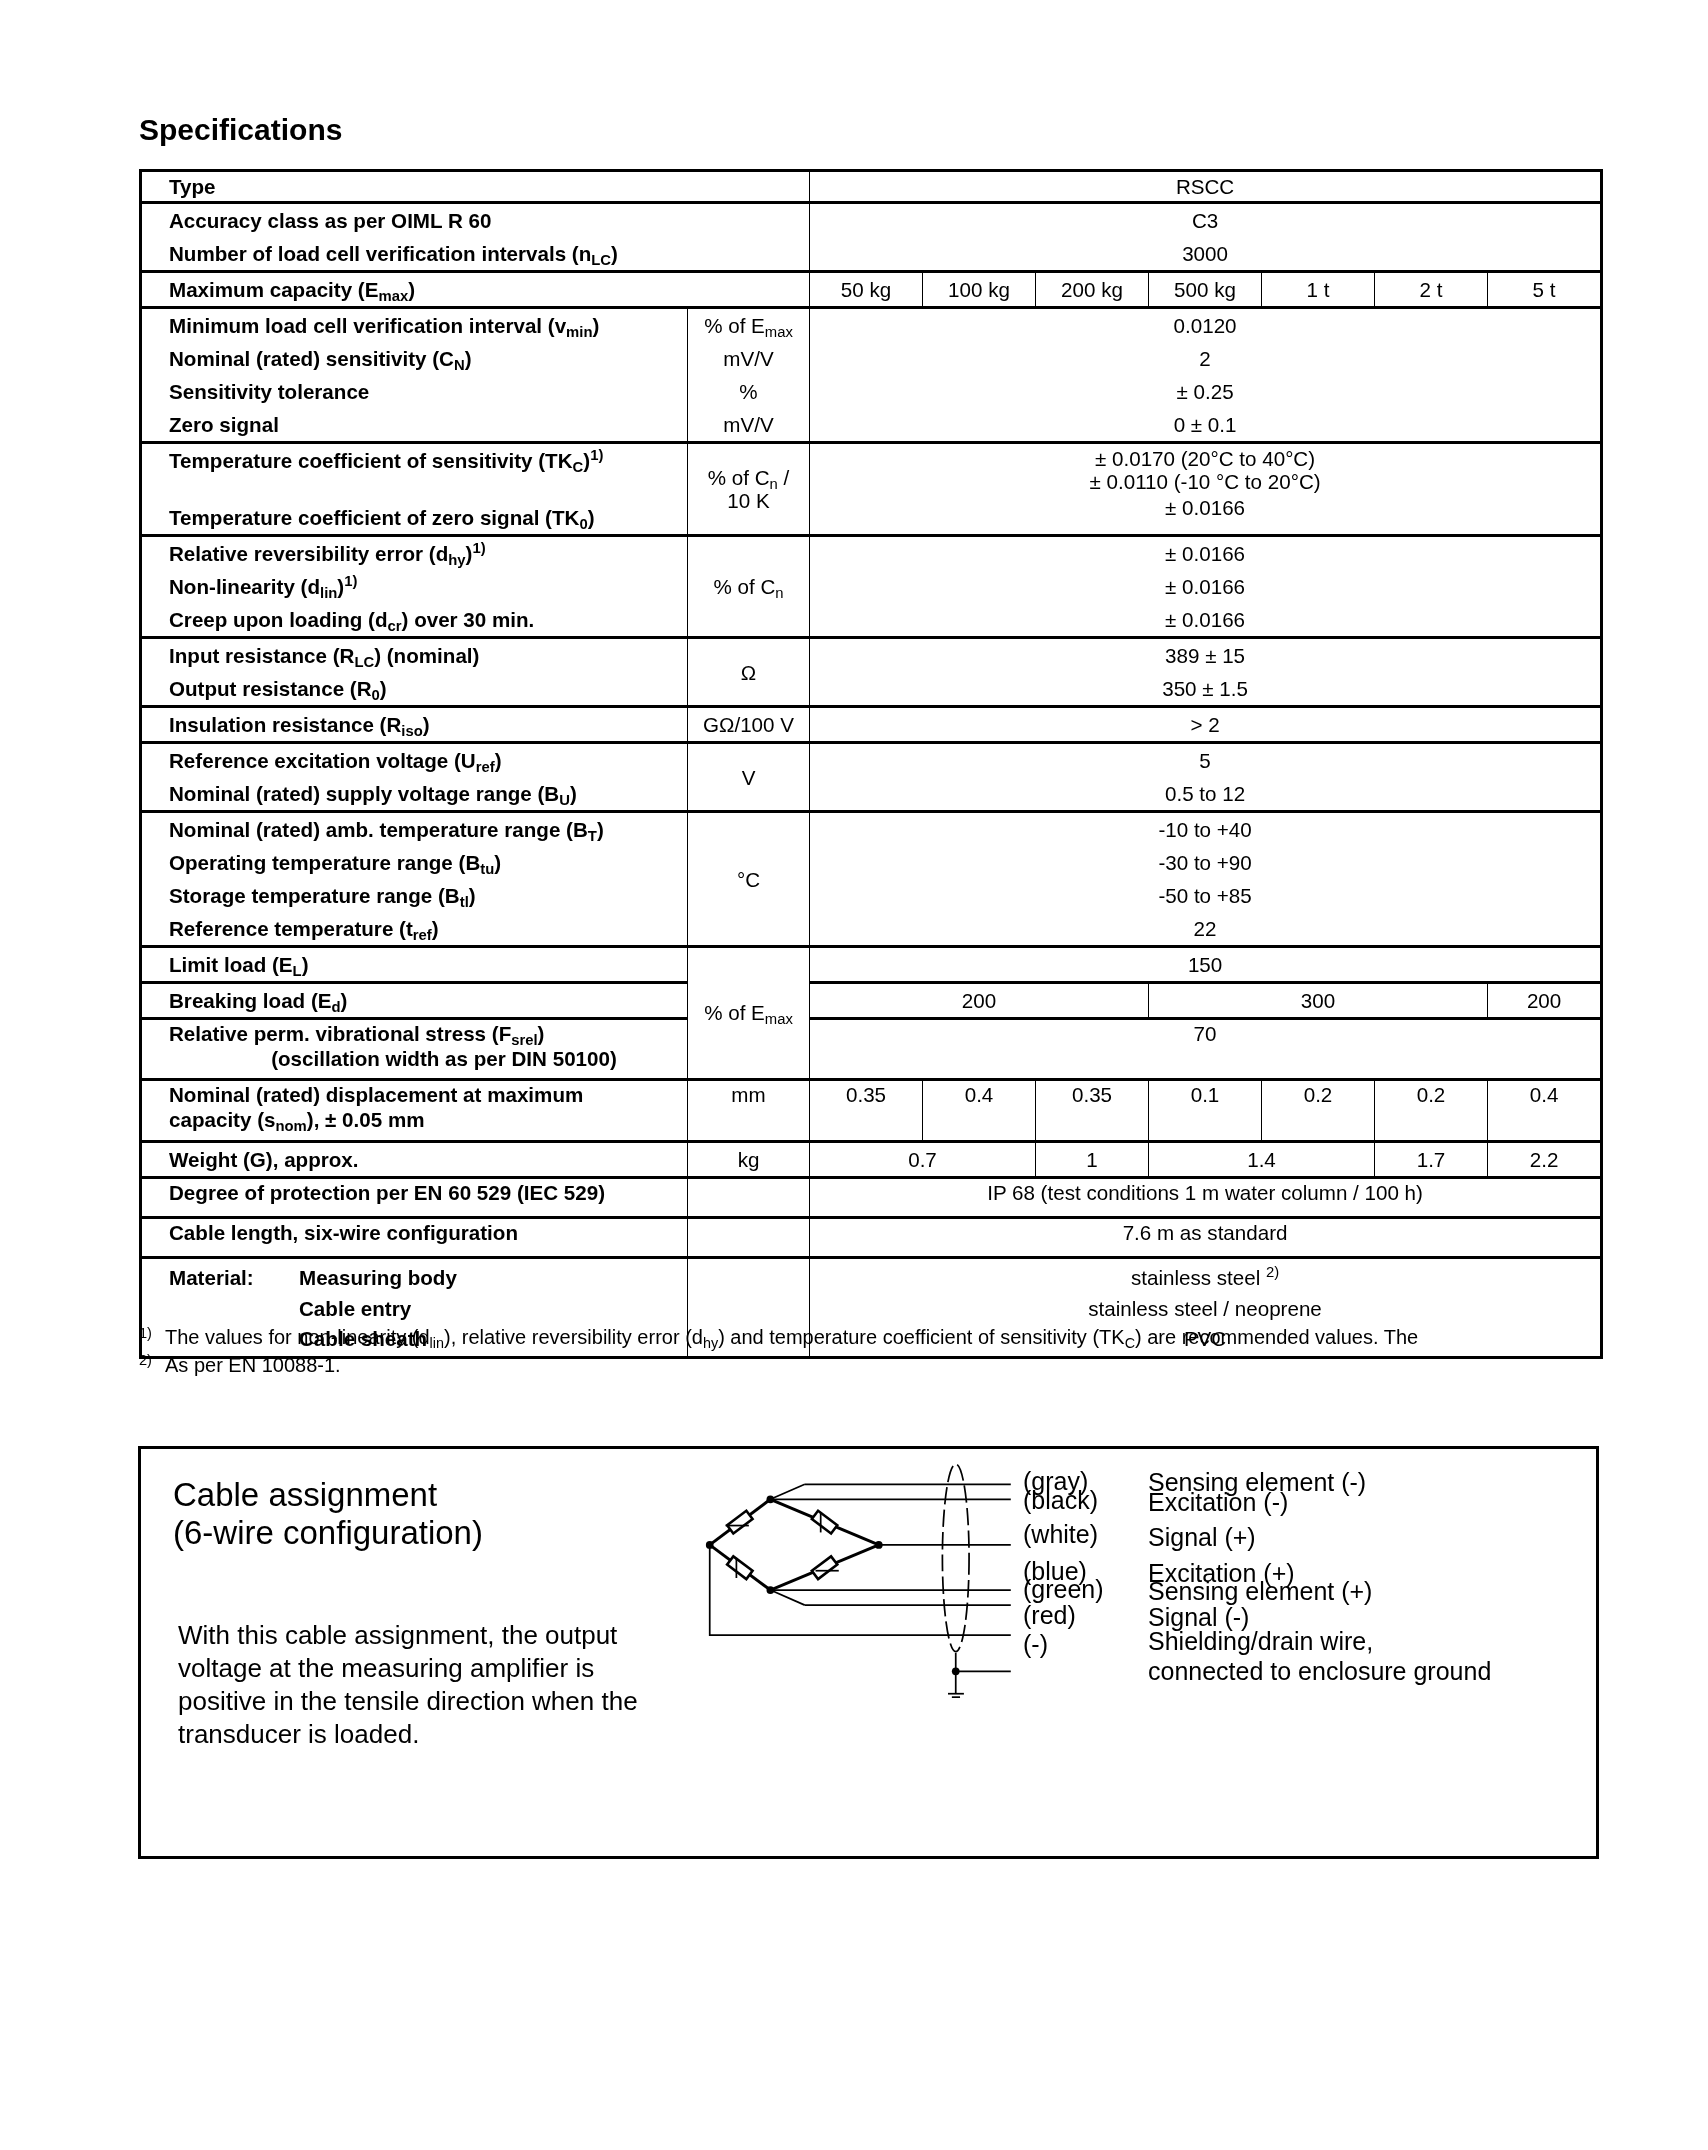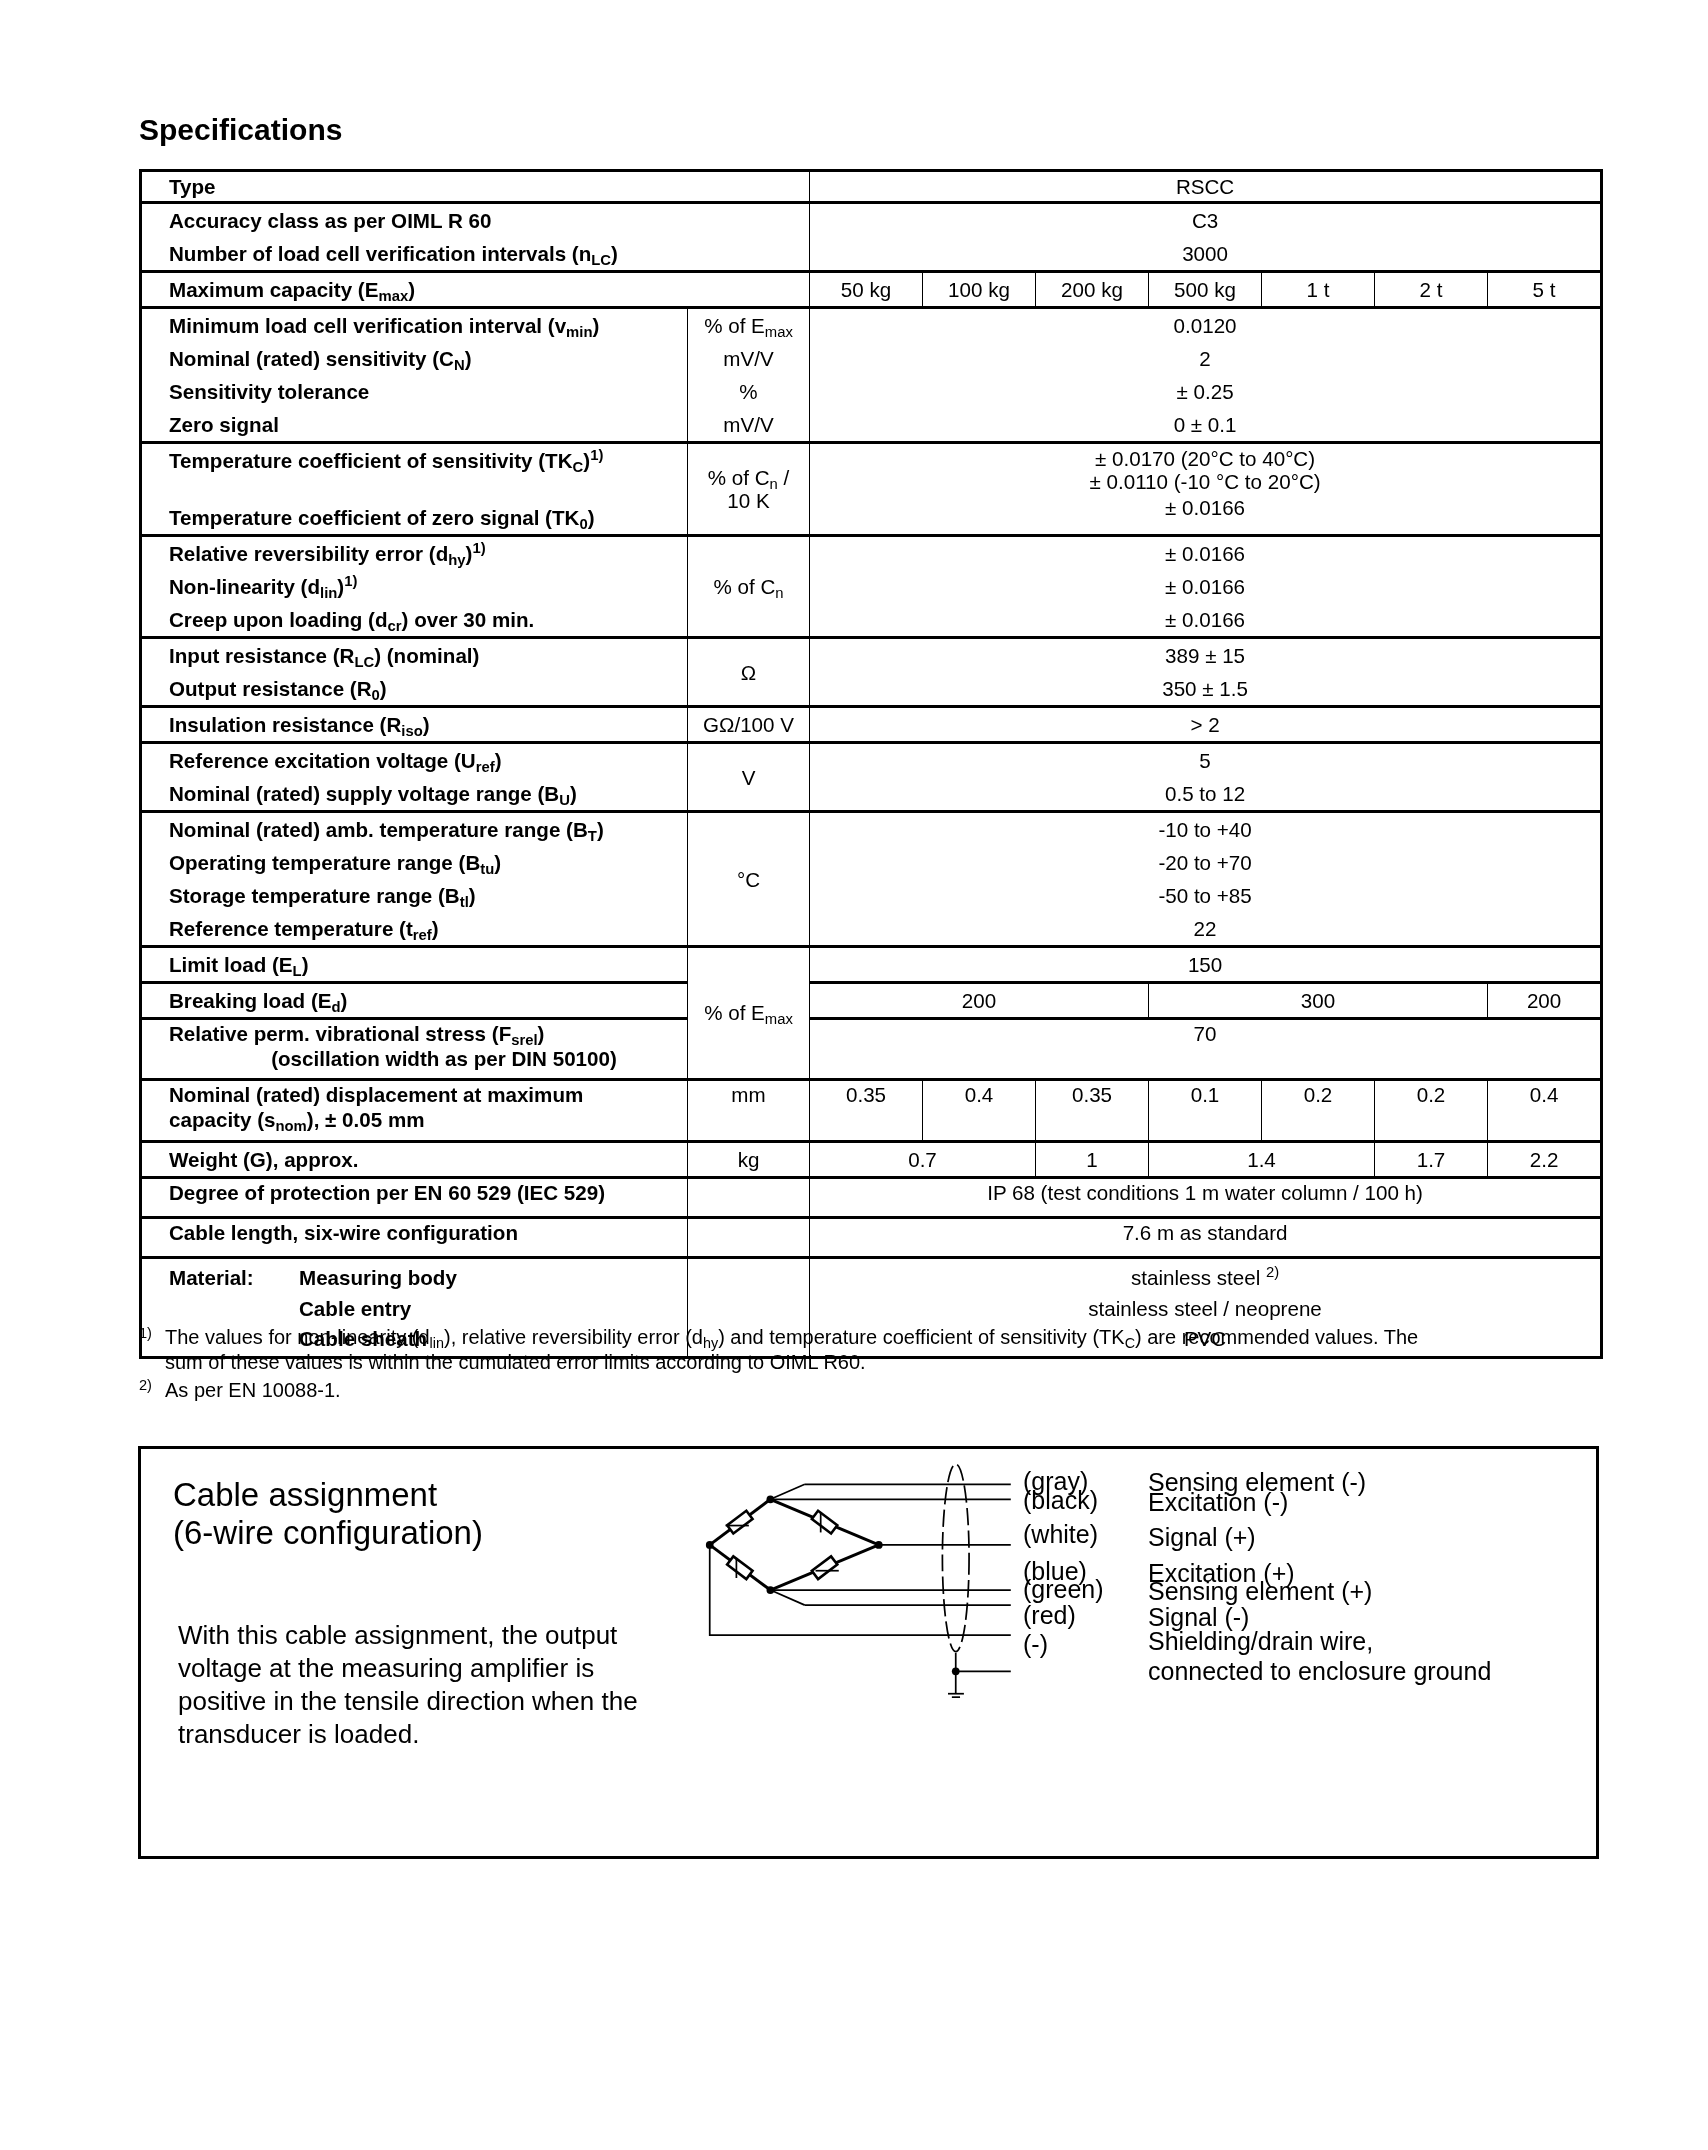--- a/index.html
+++ b/index.html
@@ -198,21 +198,21 @@
       <div class="line"><span>Nominal (rated) amb. temperature range (B</span><sub>T</sub>)</div>
       <div class="line"><span>Operating temperature range (B</span><sub>tu</sub>)</div>
       <div class="line"><span>Storage temperature range (B</span><sub>tl</sub>)</div>
       <div class="line"><span>Reference temperature (t</span><sub>ref</sub>)</div>
     </td>
     <td class="unit">
           <div class="line">°C</div>
         </td>
     <td class="val" colspan="7">
       <div class="line">-10 to  +40</div>
-      <div class="line">-20 to  +70</div>
+      <div class="line">-30 to  +90</div>
       <div class="line">-50 to  +85</div>
       <div class="line">22</div>
     </td>
   </tr>
 
   <tr class="sec">
     <td class="lbl">
           <div class="line"><span>Limit load (E</span><sub>L</sub>)</div>
         </td>
     <td class="unit" rowspan="3">
@@ -336,21 +336,20 @@
       <div class="line" style="height:31px;line-height:28px">PVC</div>
     </td>
   </tr>
 </tbody>
   </table>
 
 <div class="foot">
   <div class="fn">
     <span class="mk">1)</span>
     <span>The values for non-linearity (d</span><sub>lin</sub><span>), relative reversibility error (d</span><sub>hy</sub><span>) and temperature coefficient of sensitivity (TK</span><sub>C</sub><span>) are recommended values. The</span><br>
-    <span>sum of these values is within the cumulated error limits according to OIML R60.</span>
   </div>
   <div class="fn" style="margin-top:2.6px">
     <span class="mk">2)</span>
     <span>As per EN 10088-1.</span>
   </div>
 </div>
 
 <div class="cbox">
   <div class="ctitle">
     <div>Cable assignment</div>

